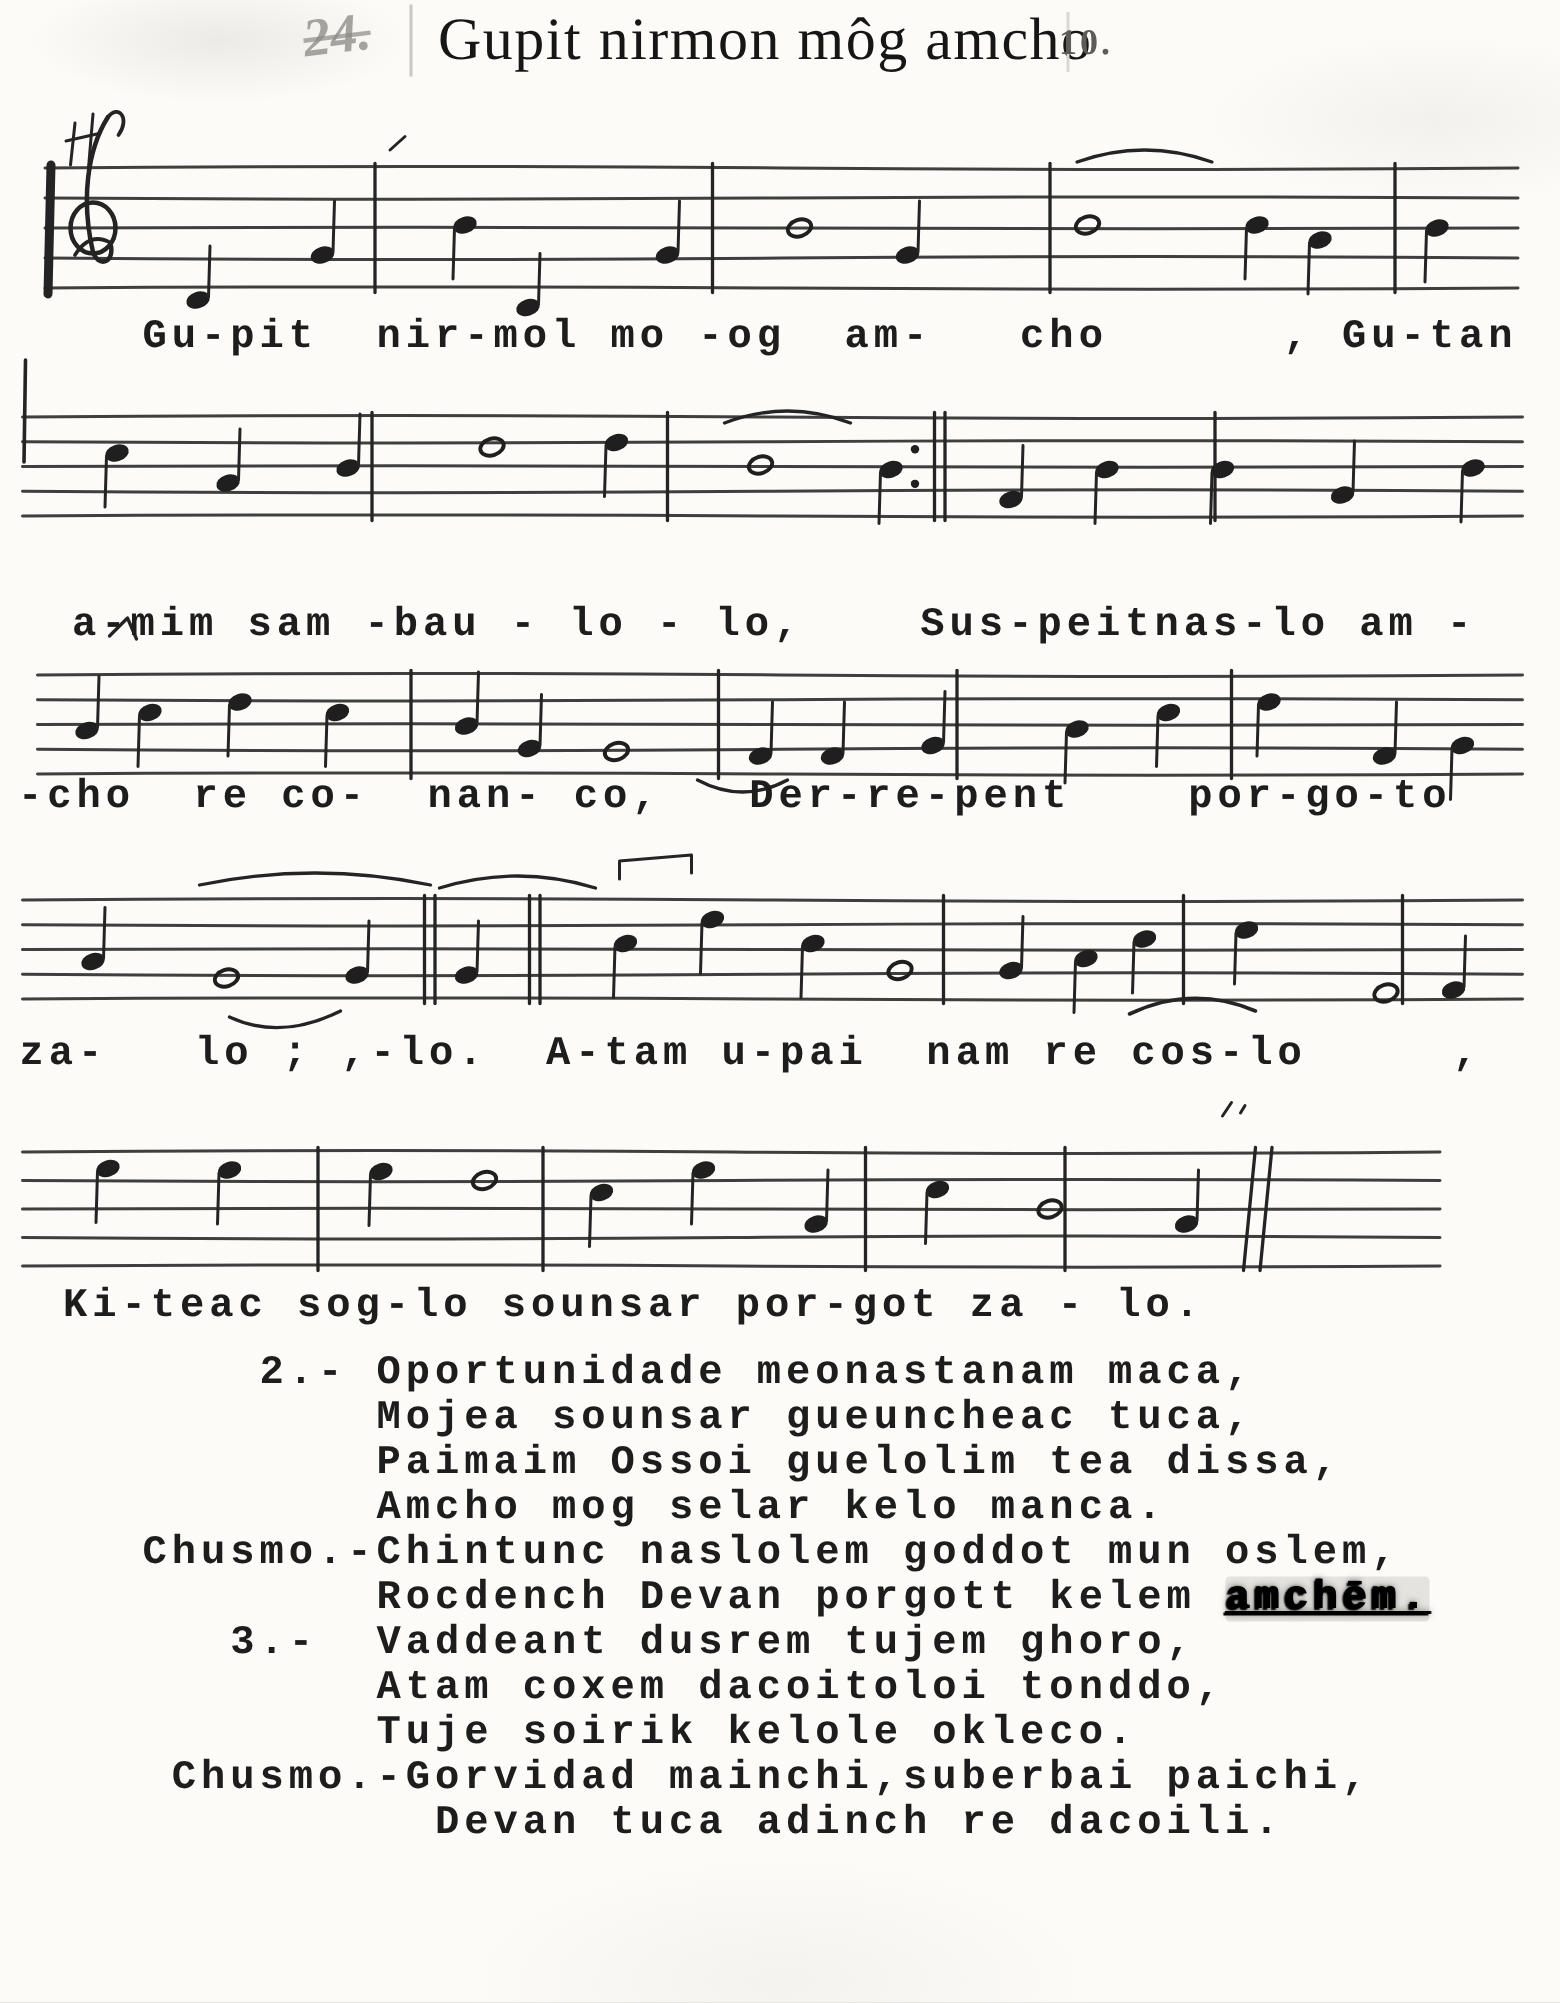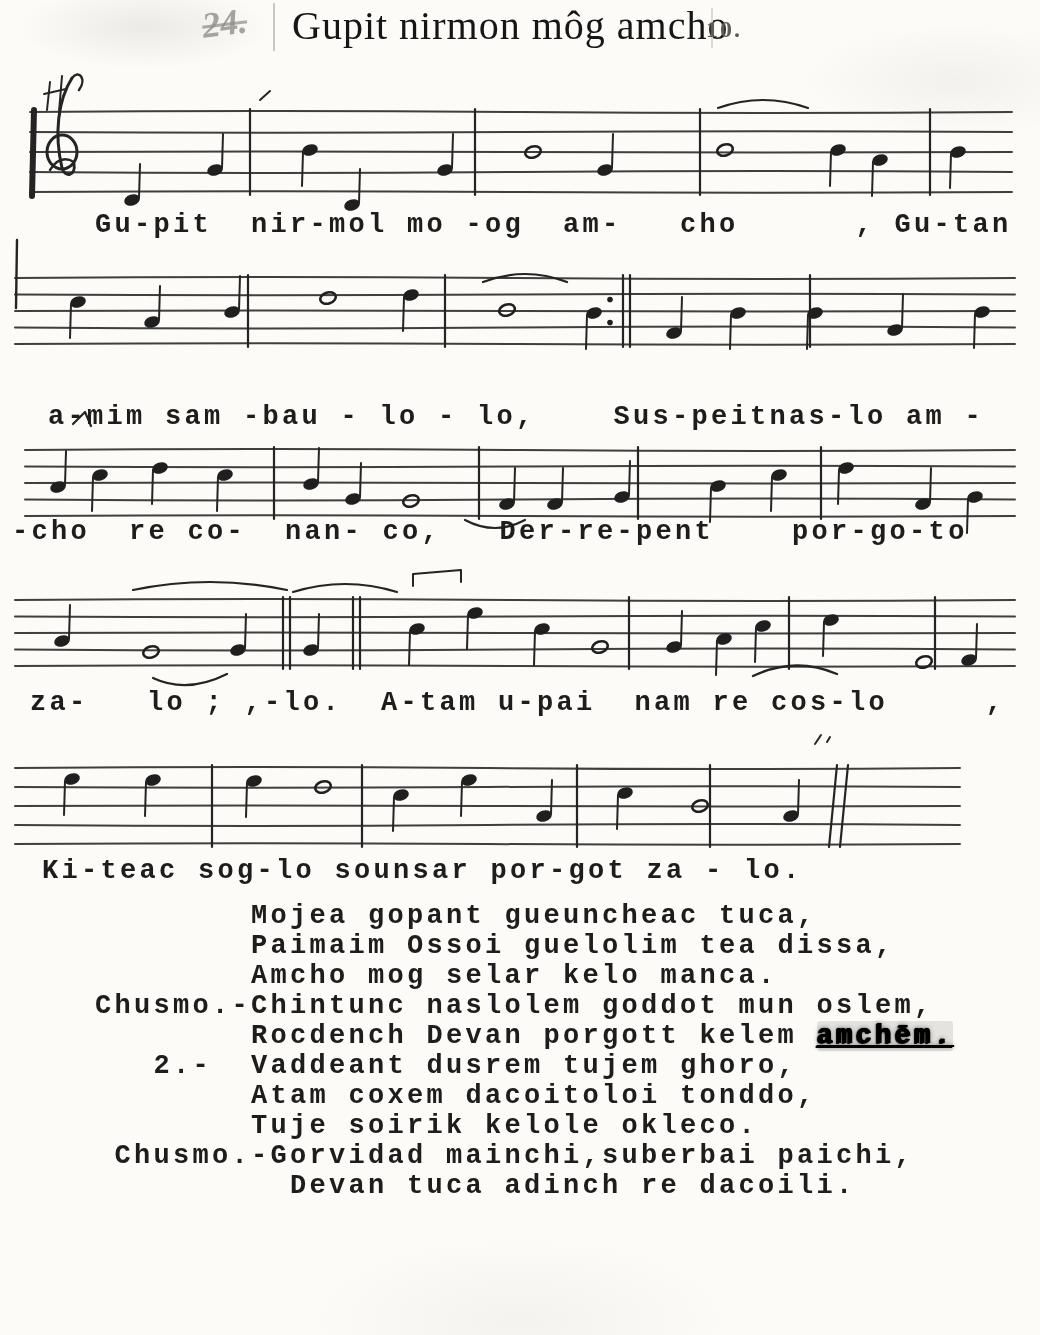--- a/index.html
+++ b/index.html
@@ -31,21 +31,21 @@
     font:700 24px "Liberation Serif","DejaVu Serif",serif;color:#5e5c57;letter-spacing:2px;
   }
   .lyric{
     position:absolute;white-space:pre;
     font:700 27px "Liberation Mono","DejaVu Sans Mono",monospace;
     letter-spacing:3.3px;color:#1d1d1d;
   }
   .l1{left:95px;top:210px}
   .l2{left:48px;top:402px}
   .l3{left:12px;top:517px}
-  .l4{left:30px;top:688px}
+  .l4{left:13px;top:688px}
   .l5{left:42px;top:856px}
   #verse-block{position:absolute;left:95px;top:901px;}
   .vline{
     white-space:pre;line-height:36.5px;
     font:700 27px "Liberation Mono","DejaVu Sans Mono",monospace;
     letter-spacing:3.3px;color:#1d1d1d;
   }
   .blot{
     color:#000;
     text-shadow:0 0 1px #000,1px 0 0 #000,-1px 1px 1px #000,0 0 5px rgba(0,0,0,.6);
@@ -269,24 +269,25 @@
       </svg>
     </div>
 
   <div class="lyric l1">Gu-pit  nir-mol mo -og  am-   cho      , Gu-tan</div>
   <div class="lyric l2">a-mim sam -bau - lo - lo,    Sus-peitnas-lo am -</div>
   <div class="lyric l3">-cho  re co-  nan- co,   Der-re-pent    por-go-to</div>
   <div class="lyric l4">za-   lo ; ,-lo.  A-tam u-pai  nam re cos-lo     ,</div>
   <div class="lyric l5">Ki-teac sog-lo sounsar por-got za - lo.</div>
 
   <div id="verse-block">
-      <div class="vline">        Mojea gopant gueuncheac tuca,</div>
+      <div class="vline">    2.- Oportunidade meonastanam maca,</div>
+      <div class="vline">        Mojea sounsar gueuncheac tuca,</div>
       <div class="vline">        Paimaim Ossoi guelolim tea dissa,</div>
       <div class="vline">        Amcho mog selar kelo manca.</div>
       <div class="vline">Chusmo.-Chintunc naslolem goddot mun oslem,</div>
       <div class="vline">        Rocdench Devan porgott kelem <span class="blot">amchēm.</span></div>
-      <div class="vline">   2.-  Vaddeant dusrem tujem ghoro,</div>
+      <div class="vline">   3.-  Vaddeant dusrem tujem ghoro,</div>
       <div class="vline">        Atam coxem dacoitoloi tonddo,</div>
       <div class="vline">        Tuje soirik kelole okleco.</div>
       <div class="vline"> Chusmo.-Gorvidad mainchi,suberbai paichi,</div>
       <div class="vline">          Devan tuca adinch re dacoili.</div>
     </div>
 </div>
 
 </body></html>

